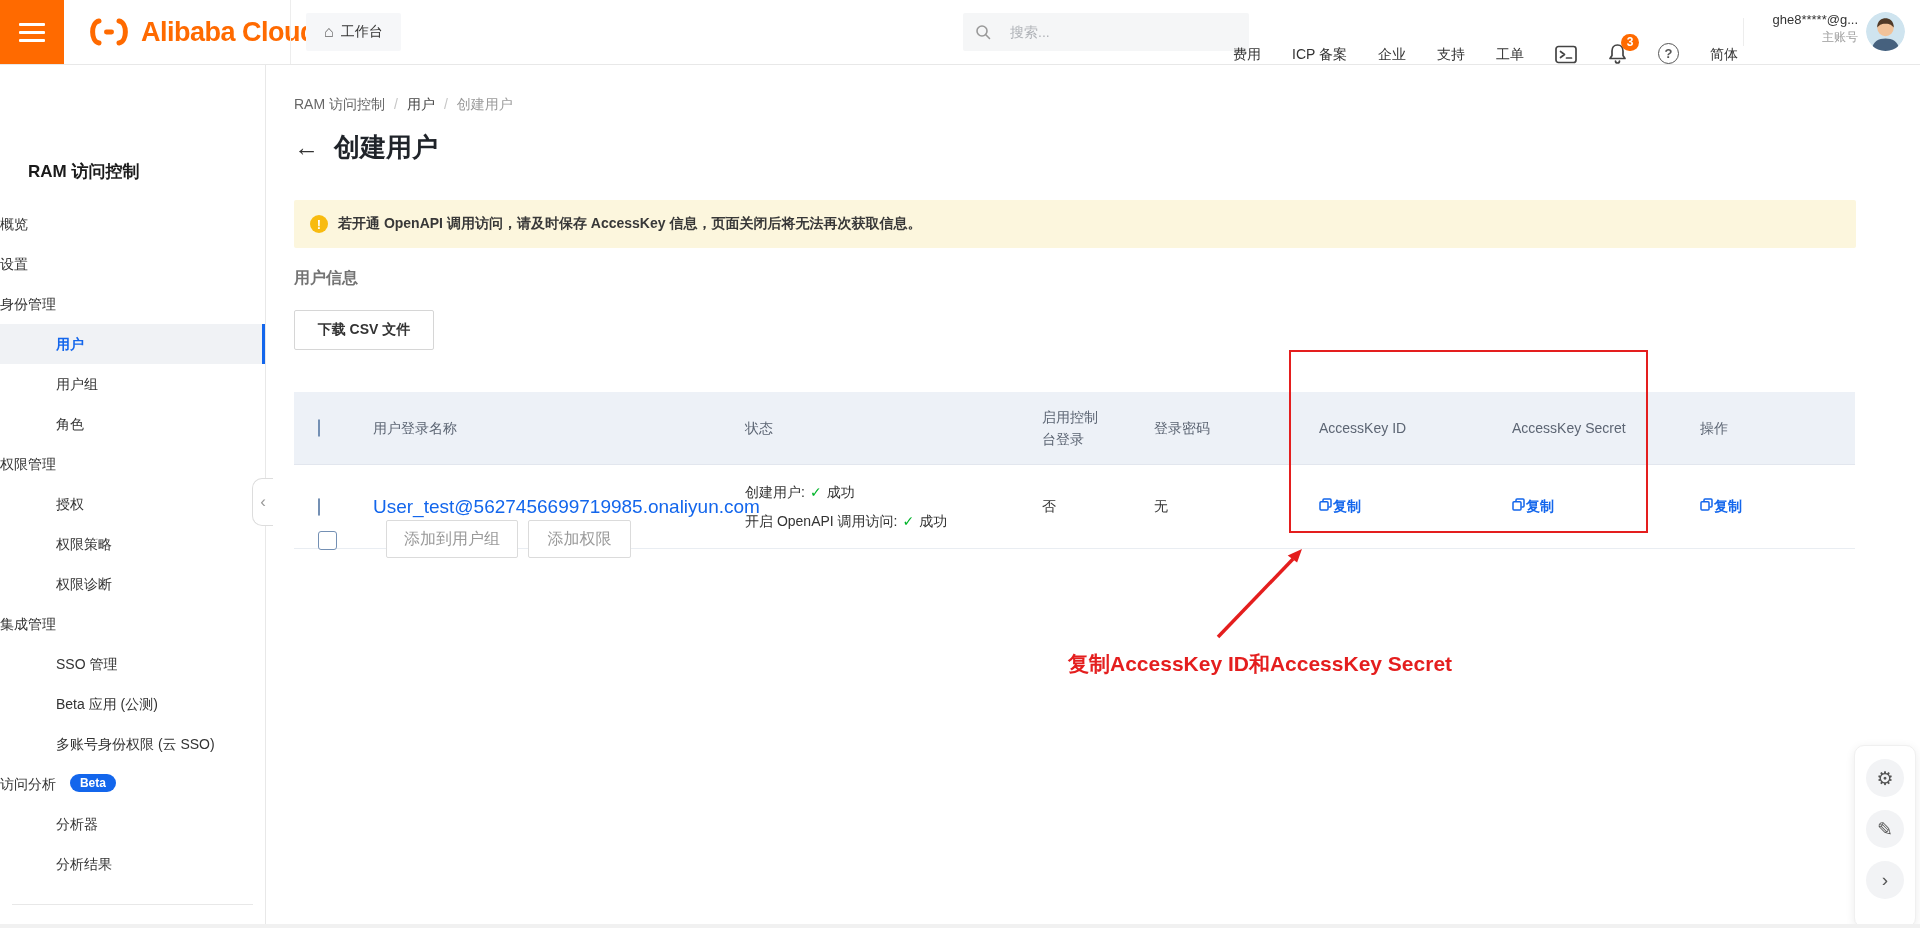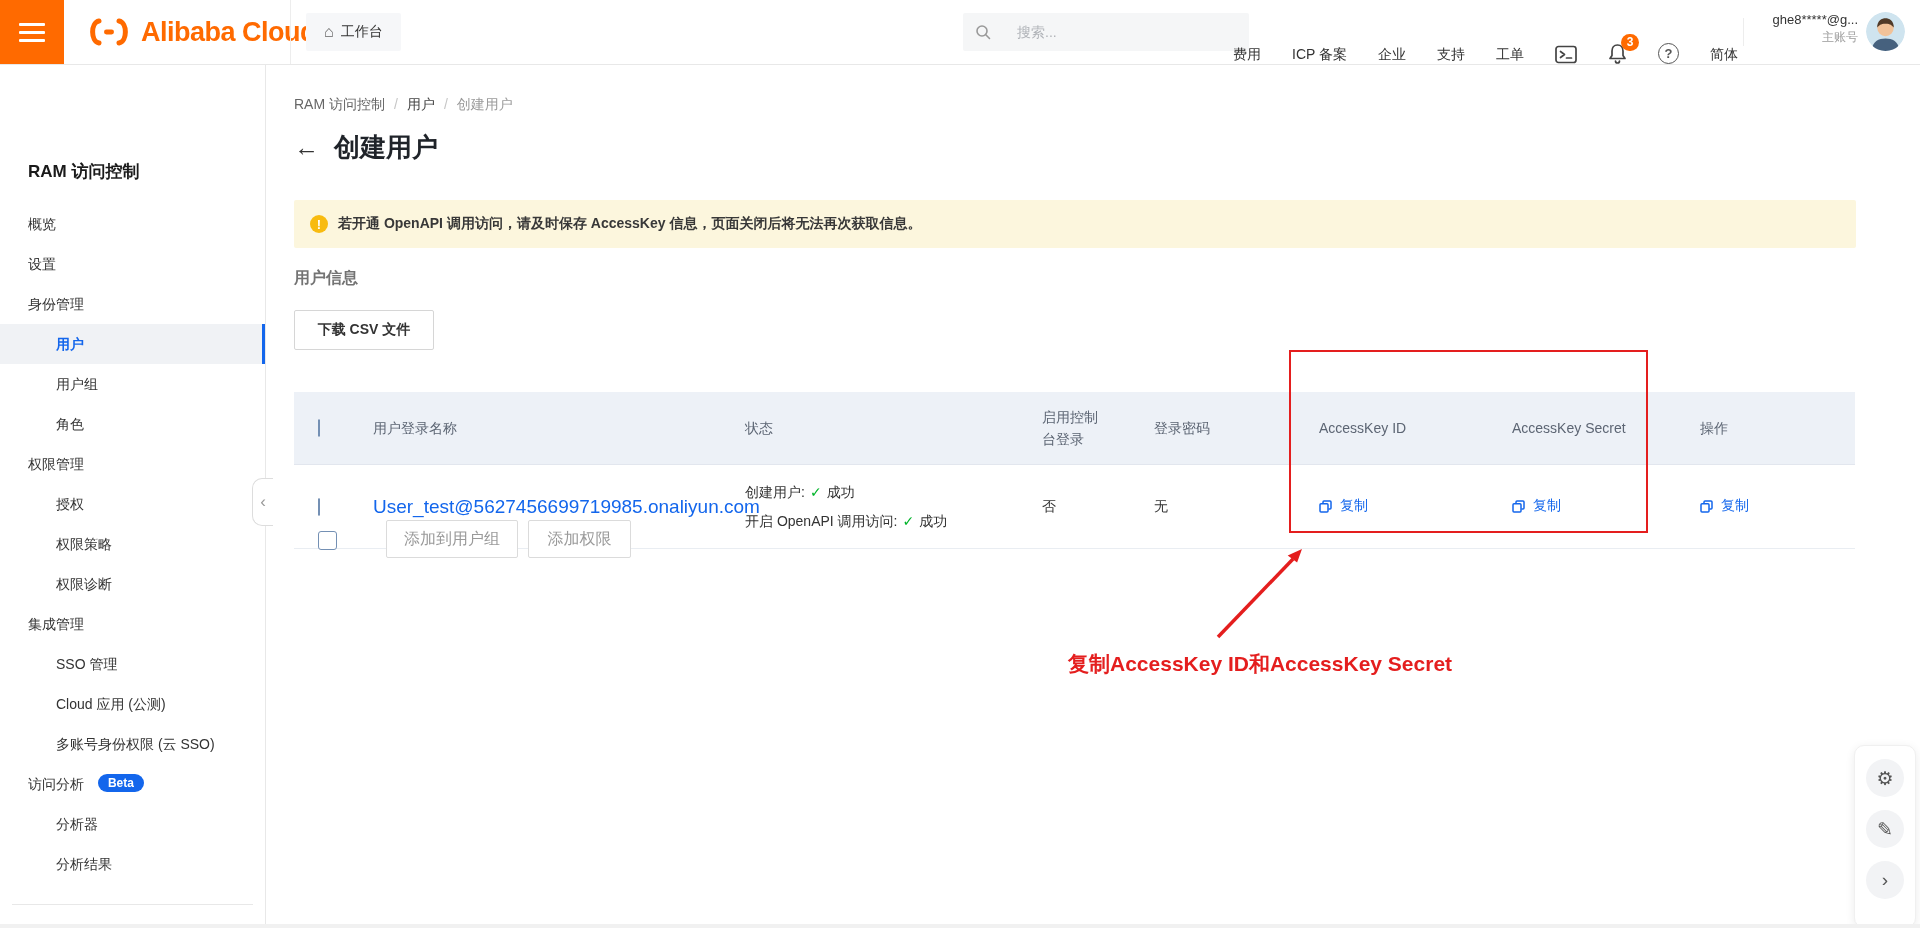--- a/index.html
+++ b/index.html
@@ -7,37 +7,37 @@
        font-family:"Liberation Sans","DejaVu Sans",sans-serif;color:#333;font-size:14px;}
   
   .topbar{position:absolute;left:0;top:0;width:1920px;height:64px;background:#fff;border-bottom:1px solid #e8e8e8;z-index:20;}
   .hamburger{position:absolute;left:0;top:0;width:64px;height:64px;background:#ff6a00;display:flex;flex-direction:column;justify-content:center;align-items:center;gap:5px;cursor:pointer;}
   .hamburger i{display:block;width:26px;height:3px;background:#fff;border-radius:1px;}
   .logo{position:absolute;left:86px;top:0;height:64px;display:flex;align-items:center;gap:9px;cursor:pointer;}
   .logo-text{color:#ff6a00;font-size:27px;font-weight:bold;letter-spacing:-.5px;}
   .tb-divider{position:absolute;top:0;height:64px;width:1px;background:#ededed;}
   .workbench{position:absolute;left:306px;top:13px;height:38px;padding:0 18px;background:#f6f7f9;display:flex;align-items:center;gap:7px;color:#333;cursor:pointer;border-radius:2px;}
   .home-glyph{font-size:16px;color:#666;}
-  .search{position:absolute;left:963px;top:13px;width:274px;height:38px;background:#f5f6f7;border-radius:2px;display:flex;align-items:center;padding-left:12px;gap:24px;cursor:text;}
+  .search{position:absolute;left:963px;top:13px;width:274px;height:38px;background:#f5f6f7;border-radius:2px;display:flex;align-items:center;padding-left:12px;gap:17px;cursor:text;}
   .search input{border:none;background:transparent;outline:none;font-size:14px;color:#333;width:210px;font-family:inherit;}
   .search input::placeholder{color:#b0b3b8;}
   .topnav{position:absolute;right:182px;top:0;height:64px;display:flex;align-items:flex-end;gap:31px;}
   .topnav .tn-item{color:#333;cursor:pointer;white-space:nowrap;}
   .tn-icon{position:relative;display:flex;align-items:center;cursor:pointer;}
   .badge-dot{position:absolute;top:-9px;right:-12px;min-width:12px;height:17px;padding:0 3px;background:#ff6a00;color:#fff;border-radius:9px;font-size:12px;line-height:17px;text-align:center;font-weight:bold;}
   .help-circle{width:19px;height:19px;border:1.8px solid #555;border-radius:50%;display:flex;align-items:center;justify-content:center;font-size:13px;font-weight:bold;color:#555;}
   .account{position:absolute;right:62px;top:11px;text-align:right;cursor:pointer;}
   .acct-name{font-size:13px;color:#333;line-height:18px;}
   .acct-type{font-size:12px;color:#9b9b9b;line-height:17px;}
   .avatar{position:absolute;right:15px;top:12px;width:39px;height:39px;border-radius:50%;overflow:hidden;cursor:pointer;}
   
   .sidebar{position:absolute;left:0;top:64px;width:265px;height:864px;background:#fff;border-right:1px solid #e8e8e8;z-index:5;}
   .side-title{position:absolute;left:28px;top:96px;font-size:17px;font-weight:bold;color:#1a1a1a;}
   .side-item{position:absolute;left:0;width:265px;height:40px;line-height:40px;color:#333;cursor:pointer;box-sizing:border-box;}
-  .lvl1{padding-left:28px;}
+  .lvl1{}
   .lvl2{padding-left:56px;}
   .side-item.sel{background:#f0f2f5;color:#1366ec;font-weight:bold;border-right:3px solid #1366ec;}
   .beta-badge{display:inline-block;background:#1366ec;color:#fff;font-size:12px;font-weight:bold;padding:2px 10px;border-radius:10px;margin-left:10px;vertical-align:2px;line-height:14px;}
   .side-divider{position:absolute;left:12px;top:840px;width:241px;height:1px;background:#e8e8e8;}
   .collapse-handle{position:absolute;left:252px;top:478px;width:20px;height:46px;background:#fff;border:1px solid #ddd;border-right:none;border-radius:10px 0 0 10px;display:flex;align-items:center;justify-content:center;color:#999;font-size:17px;cursor:pointer;z-index:6;}
   
   .breadcrumb{position:absolute;left:294px;top:96px;display:flex;gap:9px;font-size:14px;}
   .bc-link{color:#666;cursor:pointer;}
   .bc-link2{color:#444;cursor:pointer;}
   .bc-sep{color:#c6c6c6;}
@@ -62,21 +62,21 @@
   .c5{width:150px;padding-left:4px;}
   .c6{width:200px;padding-left:19px;}
   .c7{width:190px;padding-left:12px;}
   .c8{width:165px;padding-left:10px;}
   .th{color:#5c6573;font-size:14px;line-height:22px;}
   .th-wrap{display:block;width:62px;}
   .checkbox{width:17px;height:17px;background:#fff;border:1px solid #7490b4;border-radius:3px;cursor:pointer;}
   .user-link{color:#1366ec;cursor:pointer;font-size:19px;}
   .status-line{font-size:14px;color:#333;line-height:29px;white-space:nowrap;}
   .chk{color:#00b42a;font-weight:bold;margin:0 5px;}
-  .copy-link{display:inline-flex;align-items:center;gap:8px;color:#1366ec;font-weight:400;cursor:pointer;}
+  .copy-link{display:inline-flex;align-items:flex-start;gap:1px;color:#1366ec;font-weight:700;cursor:pointer;}
   .cell-text{color:#333;}
   
   .foot-check{position:absolute;left:318px;top:531px;}
   .btn-gray{position:absolute;top:520px;height:38px;background:#fff;border:1px solid #dbdbdb;border-radius:2px;color:#9a9a9a;font-size:16px;display:flex;align-items:center;justify-content:center;cursor:not-allowed;box-sizing:border-box;margin-left:28px;}
   .btn-g1{left:358px;width:132px;}
   .btn-g2{left:500px;width:103px;}
   
   .red-box{position:absolute;left:1289px;top:350px;width:359px;height:183px;border:2px solid #e41e1e;z-index:8;pointer-events:none;box-sizing:border-box;}
   .anno-arrow{position:absolute;left:1200px;top:540px;z-index:8;pointer-events:none;}
   .red-text{position:absolute;left:1068px;top:650px;font-size:21px;font-weight:bold;color:#e41e1e;z-index:8;white-space:nowrap;}
@@ -163,21 +163,21 @@
     <div class="side-item lvl1" style="top:220px;">身份管理</div>
     <div class="side-item lvl2 sel" style="top:260px;">用户</div>
     <div class="side-item lvl2" style="top:300px;">用户组</div>
     <div class="side-item lvl2" style="top:340px;">角色</div>
     <div class="side-item lvl1" style="top:380px;">权限管理</div>
     <div class="side-item lvl2" style="top:420px;">授权</div>
     <div class="side-item lvl2" style="top:460px;">权限策略</div>
     <div class="side-item lvl2" style="top:500px;">权限诊断</div>
     <div class="side-item lvl1" style="top:540px;">集成管理</div>
     <div class="side-item lvl2" style="top:580px;">SSO 管理</div>
-    <div class="side-item lvl2" style="top:620px;">Cloud 应用 (公测)</div>
+    <div class="side-item lvl2" style="top:620px;">Beta 应用 (公测)</div>
     <div class="side-item lvl2" style="top:660px;">多账号身份权限 (云 SSO)</div>
     <div class="side-item lvl1" style="top:700px;">
       <span>访问分析</span>
       <span class="beta-badge">Beta</span>
     </div>
     <div class="side-item lvl2" style="top:740px;">分析器</div>
     <div class="side-item lvl2" style="top:780px;">分析结果</div>
     <div class="side-divider"></div>
     <div class="side-item lvl1" style="top:858px;">
       

